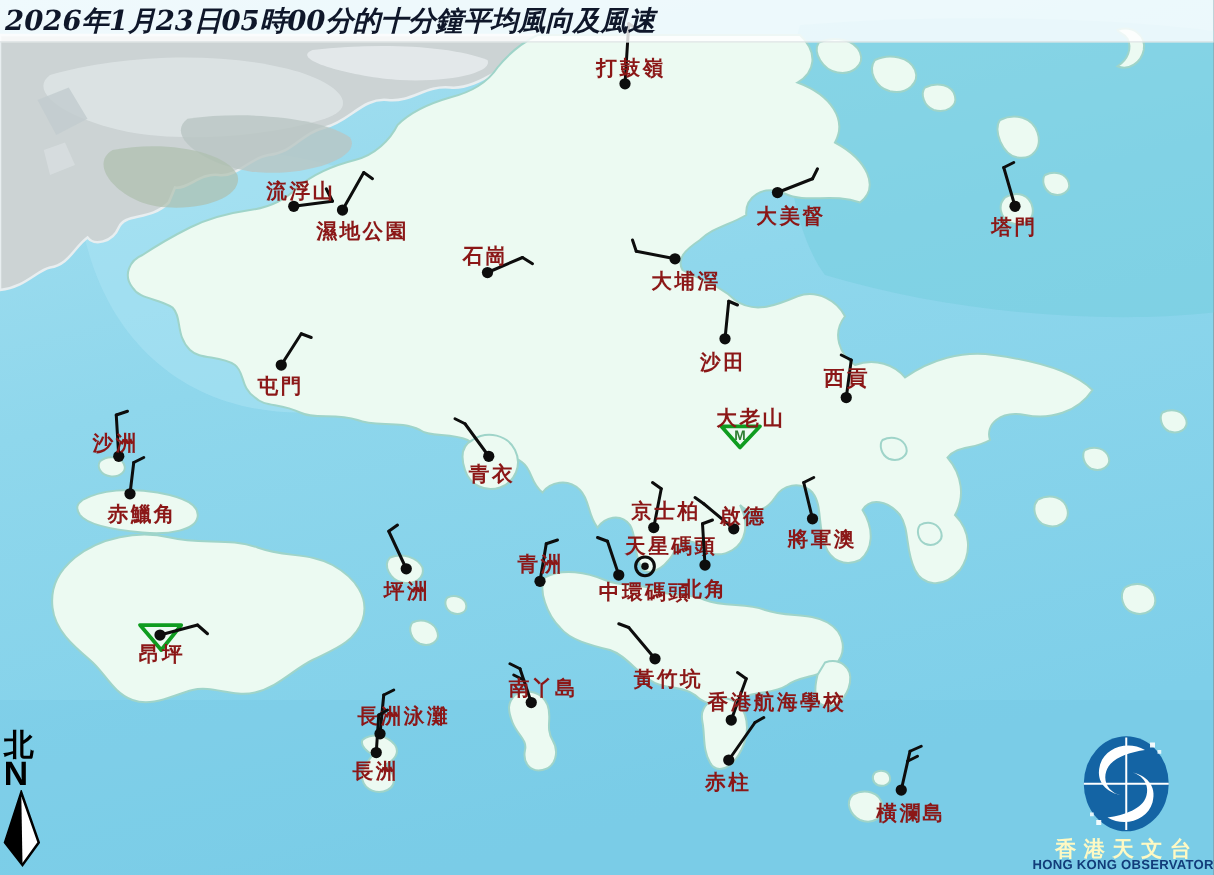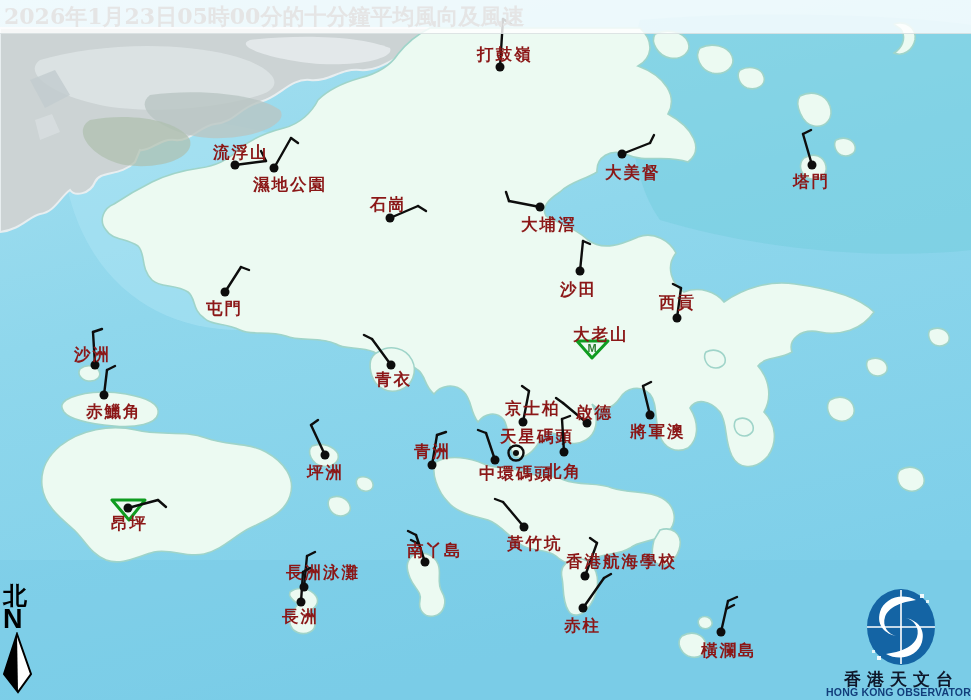--- a/index.html
+++ b/index.html
@@ -2,29 +2,29 @@
 <html><head>
 <meta charset="utf-8">
 <style>
   html,body{margin:0;padding:0;background:#777;}
   .stage{position:relative;width:971px;height:700px;overflow:hidden;
          font-family:"Liberation Sans",sans-serif;}
   .stage svg.mapsvg{position:absolute;left:0;top:0;}
   .titlebar{position:absolute;left:0;top:0;width:971px;height:33px;
             background:rgba(255,255,255,0.82);border-bottom:1px solid rgba(200,210,212,.6);}
   .titlebar .t{position:absolute;left:4px;top:2px;font-family:"DejaVu Serif","Liberation Serif",serif;
-               font-size:22px;font-weight:600;color:#e5e5e5;letter-spacing:0px;white-space:nowrap;}
+               font-size:22px;font-weight:600;color:#0f172a;letter-spacing:0px;white-space:nowrap;font-style:italic;}
   .north{position:absolute;left:0px;bottom:0px;width:46px;height:120px;color:#000;}
   .north .zh{position:absolute;left:3px;top:0px;font-size:24px;font-weight:700;
              font-family:"DejaVu Serif","Liberation Serif",serif;}
   .north .en{position:absolute;left:3px;top:24px;font-size:27px;font-weight:800;
              font-family:"Liberation Sans",sans-serif;letter-spacing:1px;}
   .logo{position:absolute;left:832px;top:582px;width:139px;height:118px;text-align:center;}
   .logo .zh{position:absolute;left:0;top:86px;width:139px;font-size:17px;font-weight:700;
-            color:#0f172a;letter-spacing:6px;font-family:"DejaVu Serif","Liberation Serif",serif;white-space:nowrap;}
+            color:#fef9c3;letter-spacing:6px;font-family:"DejaVu Serif","Liberation Serif",serif;white-space:nowrap;}
   .logo .en{position:absolute;left:-6px;top:104px;width:151px;font-size:10.5px;font-weight:700;
             color:#123d7a;letter-spacing:.2px;font-family:"Liberation Sans",sans-serif;white-space:nowrap;}
   .label-text{font-family:"DejaVu Serif","Liberation Serif",serif;font-weight:700;}
 </style>
 </head>
 <body>
 
 <div class="stage">
   <svg class="mapsvg" width="971" height="700" viewBox="0 0 971 700">
     <defs>

